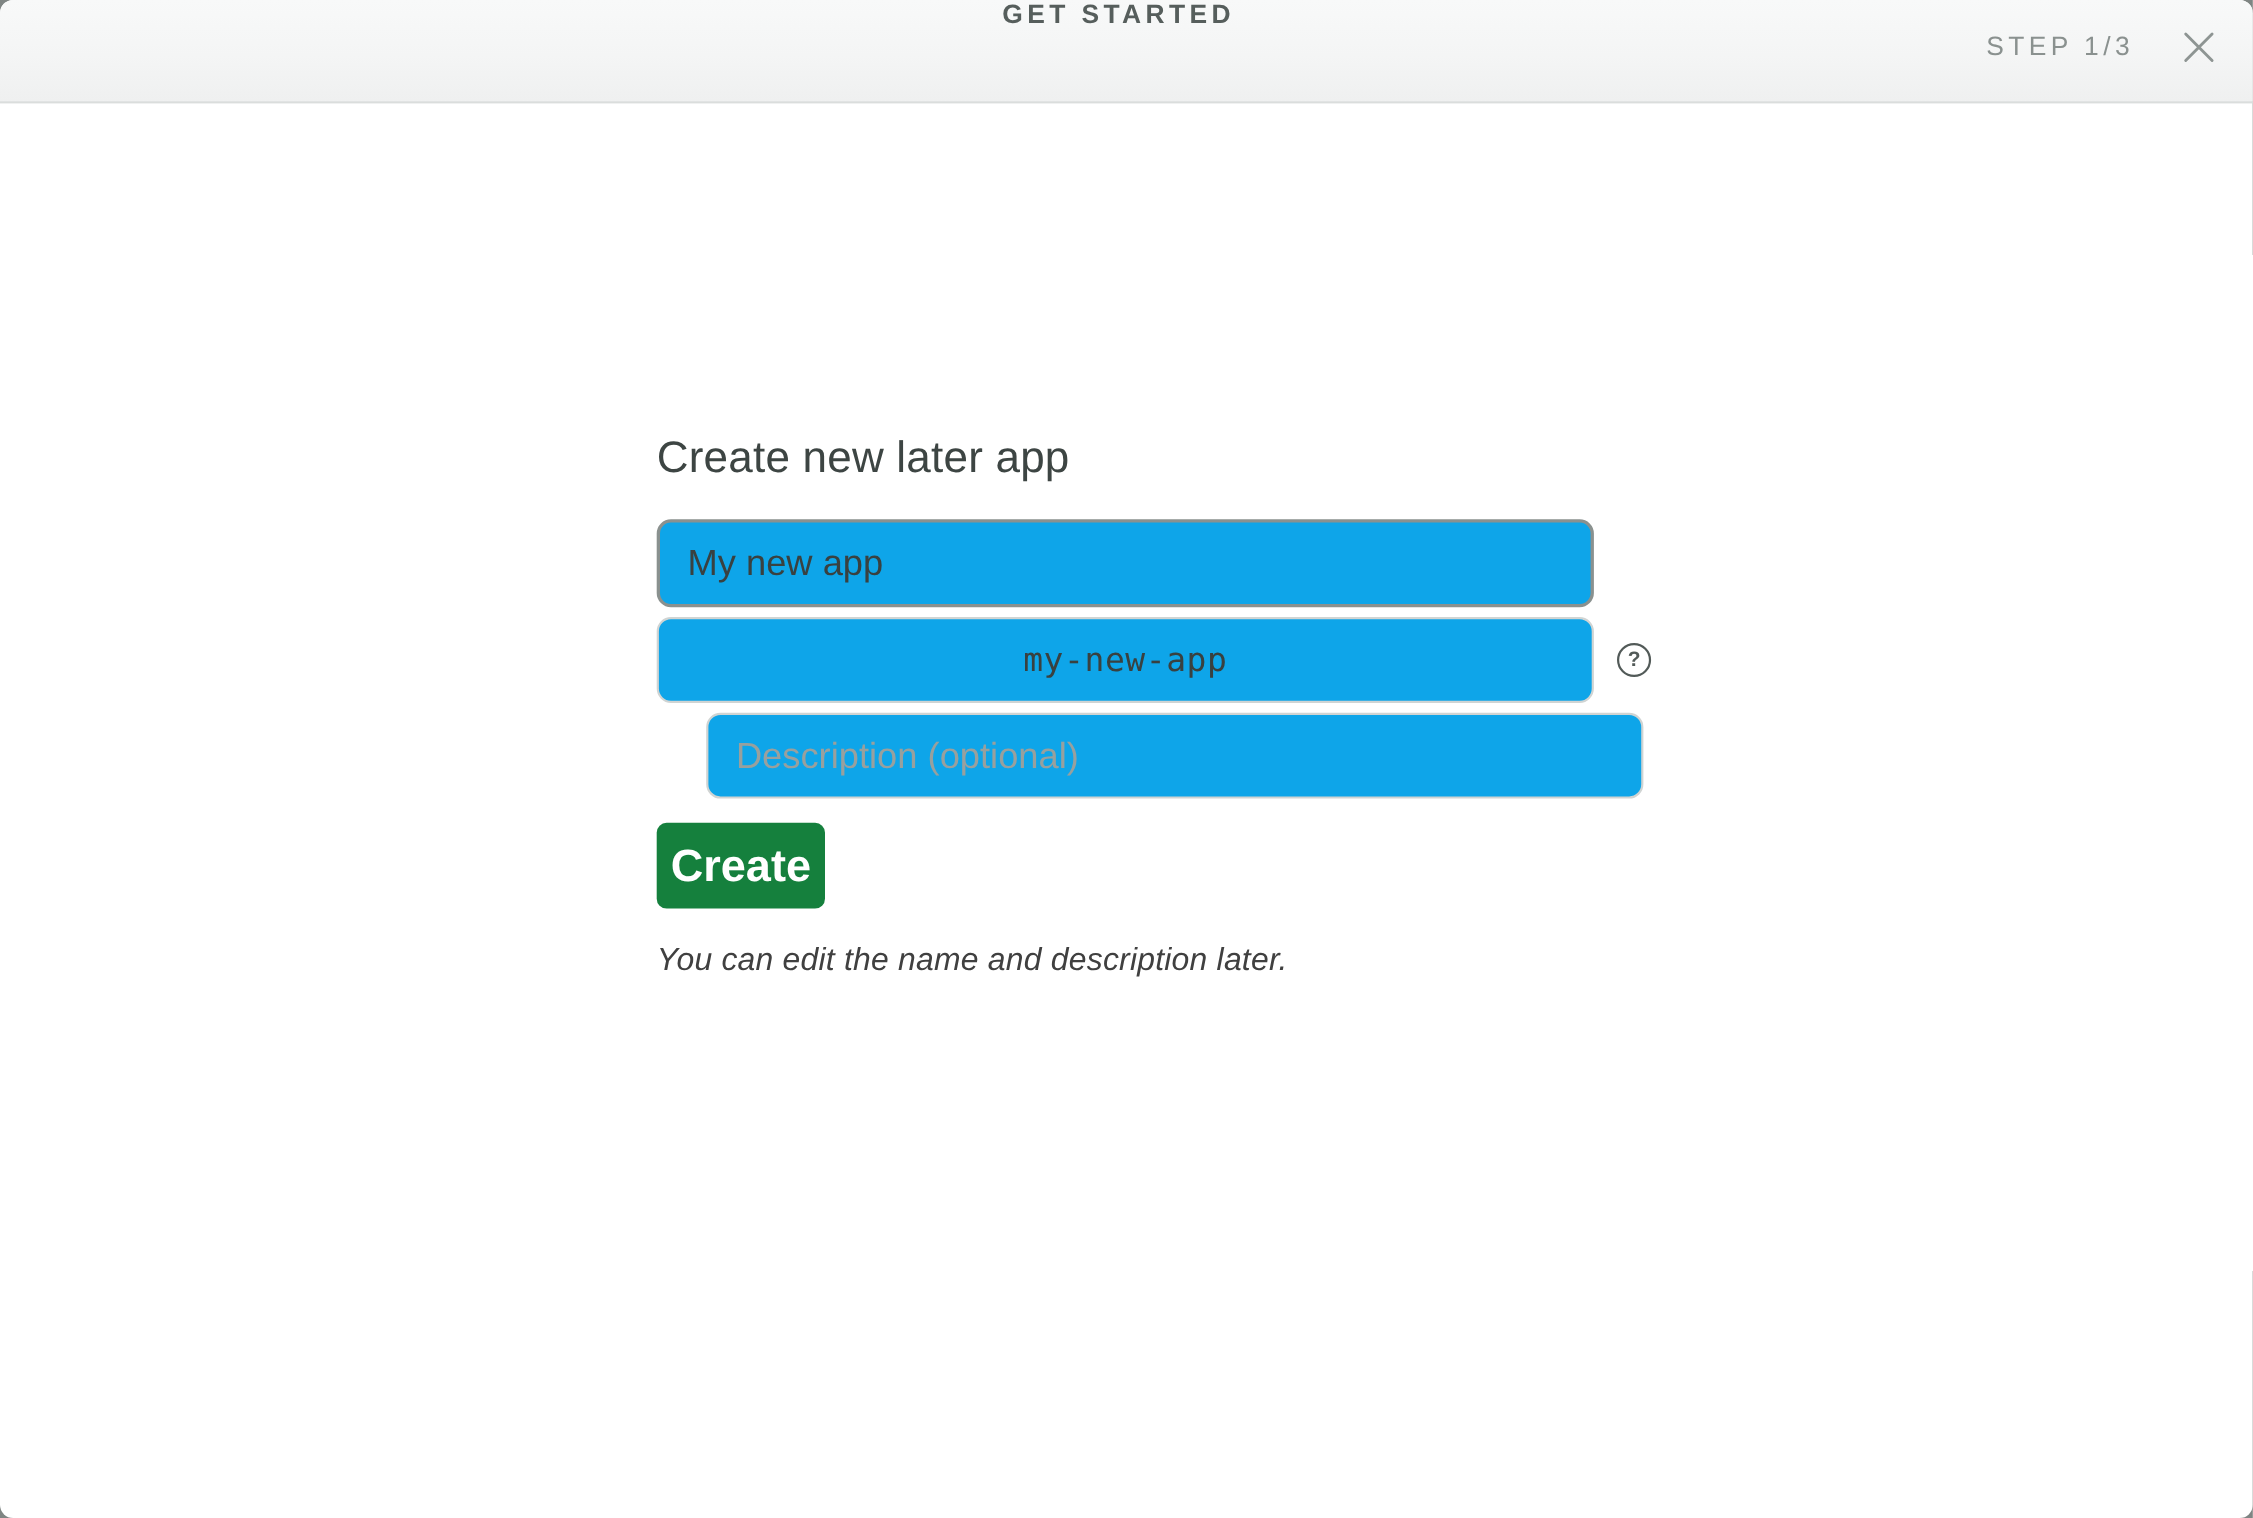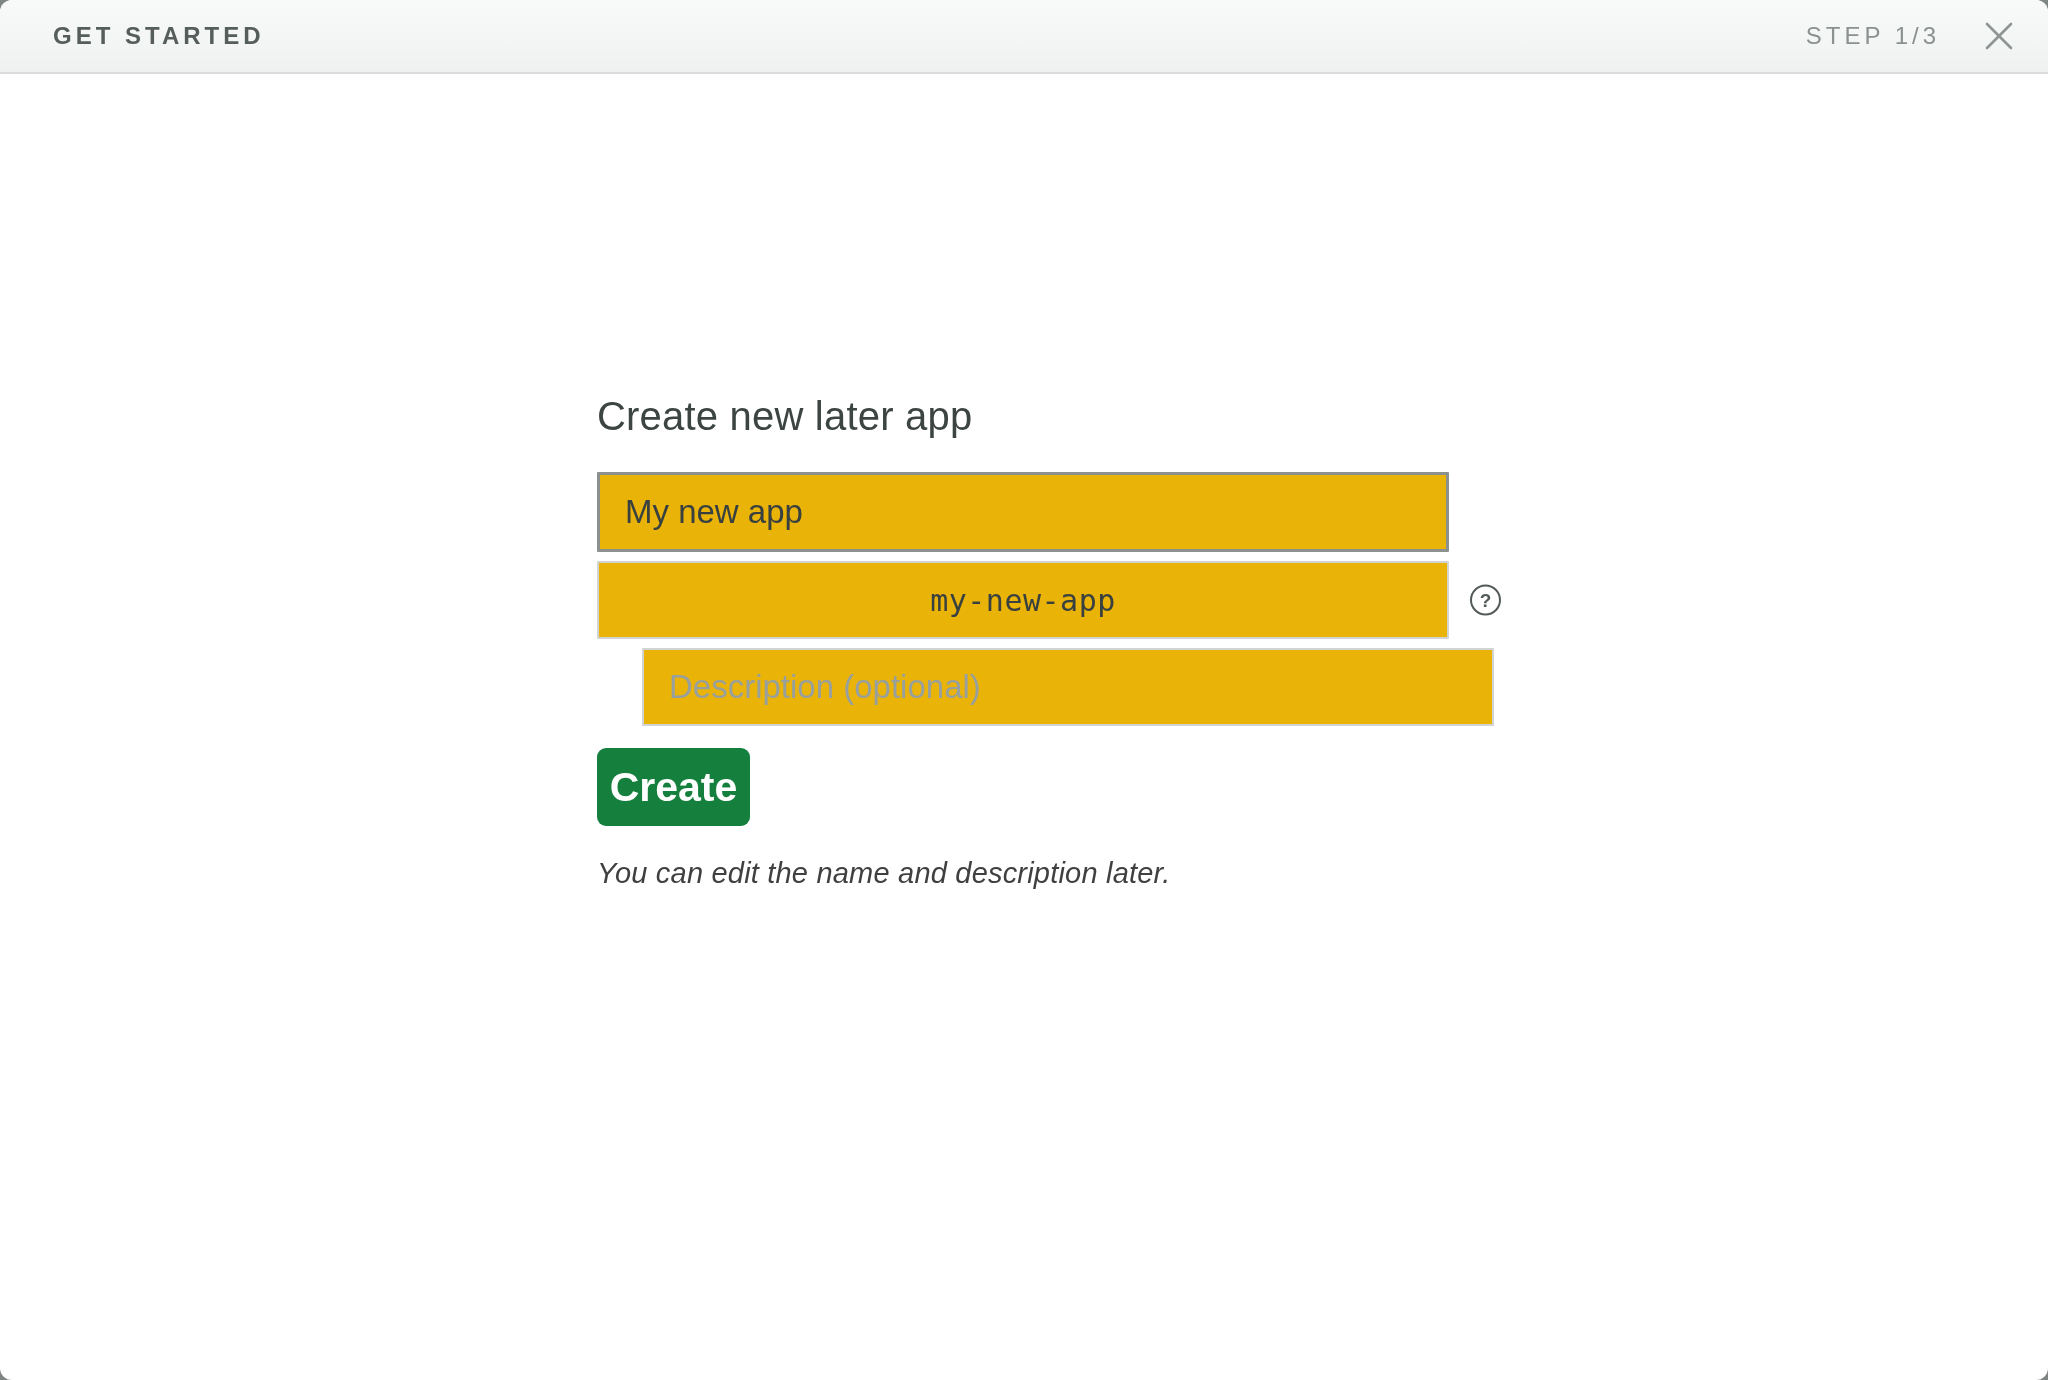--- a/index.html
+++ b/index.html
@@ -12,26 +12,27 @@
   }
   .modal {
     position: absolute; inset: 0;
     background: #ffffff;
     border-radius: 12px;
     overflow: hidden;
   }
   
   .header {
     position: absolute; top: 0; left: 0; right: 0;
-    height: 74px;
+    height: 94px;
     background: linear-gradient(180deg, #f8f9f9 0%, #f4f5f5 55%, #eff0f0 100%);
     border-bottom: 2px solid #dadddc;
     display: flex; align-items: center;
-    padding: 0 34px 0 53px;
+    padding: 0 34px 0 20px;
     box-sizing: border-box;
+    flex-direction: column;
   }
   .header-title {
     font-size: 24px; font-weight: 700;
     letter-spacing: 4px;
     color: #565e5c;
   }
   .header-right {
     margin-left: auto;
     display: flex; align-items: center; justify-content: flex-end;
   }
@@ -57,26 +58,26 @@
   .form-heading {
     margin: 0 0 33px 0;
     font-size: 40px; font-weight: 500;
     color: #3d4543;
     letter-spacing: 0.2px;
   }
   .field-row { position: relative; margin-bottom: 9px; }
   .text-input {
     box-sizing: border-box;
     width: 100%; height: 78px;
-    border-radius: 1px;
+    border-radius: 13px;
     padding: 0 25px;
     font-family: "Liberation Sans", sans-serif;
     font-size: 33px;
     color: #394140;
-    background: #eab308;
+    background: #0ea5e9;
     outline: none;
     display: block;
   }
   .input-name   { border: 3px solid #8a918f; height: 80px; }
   .input-slug   {
     border: 2px solid #d0d4d3;
     font-family: "DejaVu Sans Mono", monospace;
     font-size: 30px;
     letter-spacing: 0.5px;
     text-align: center;

